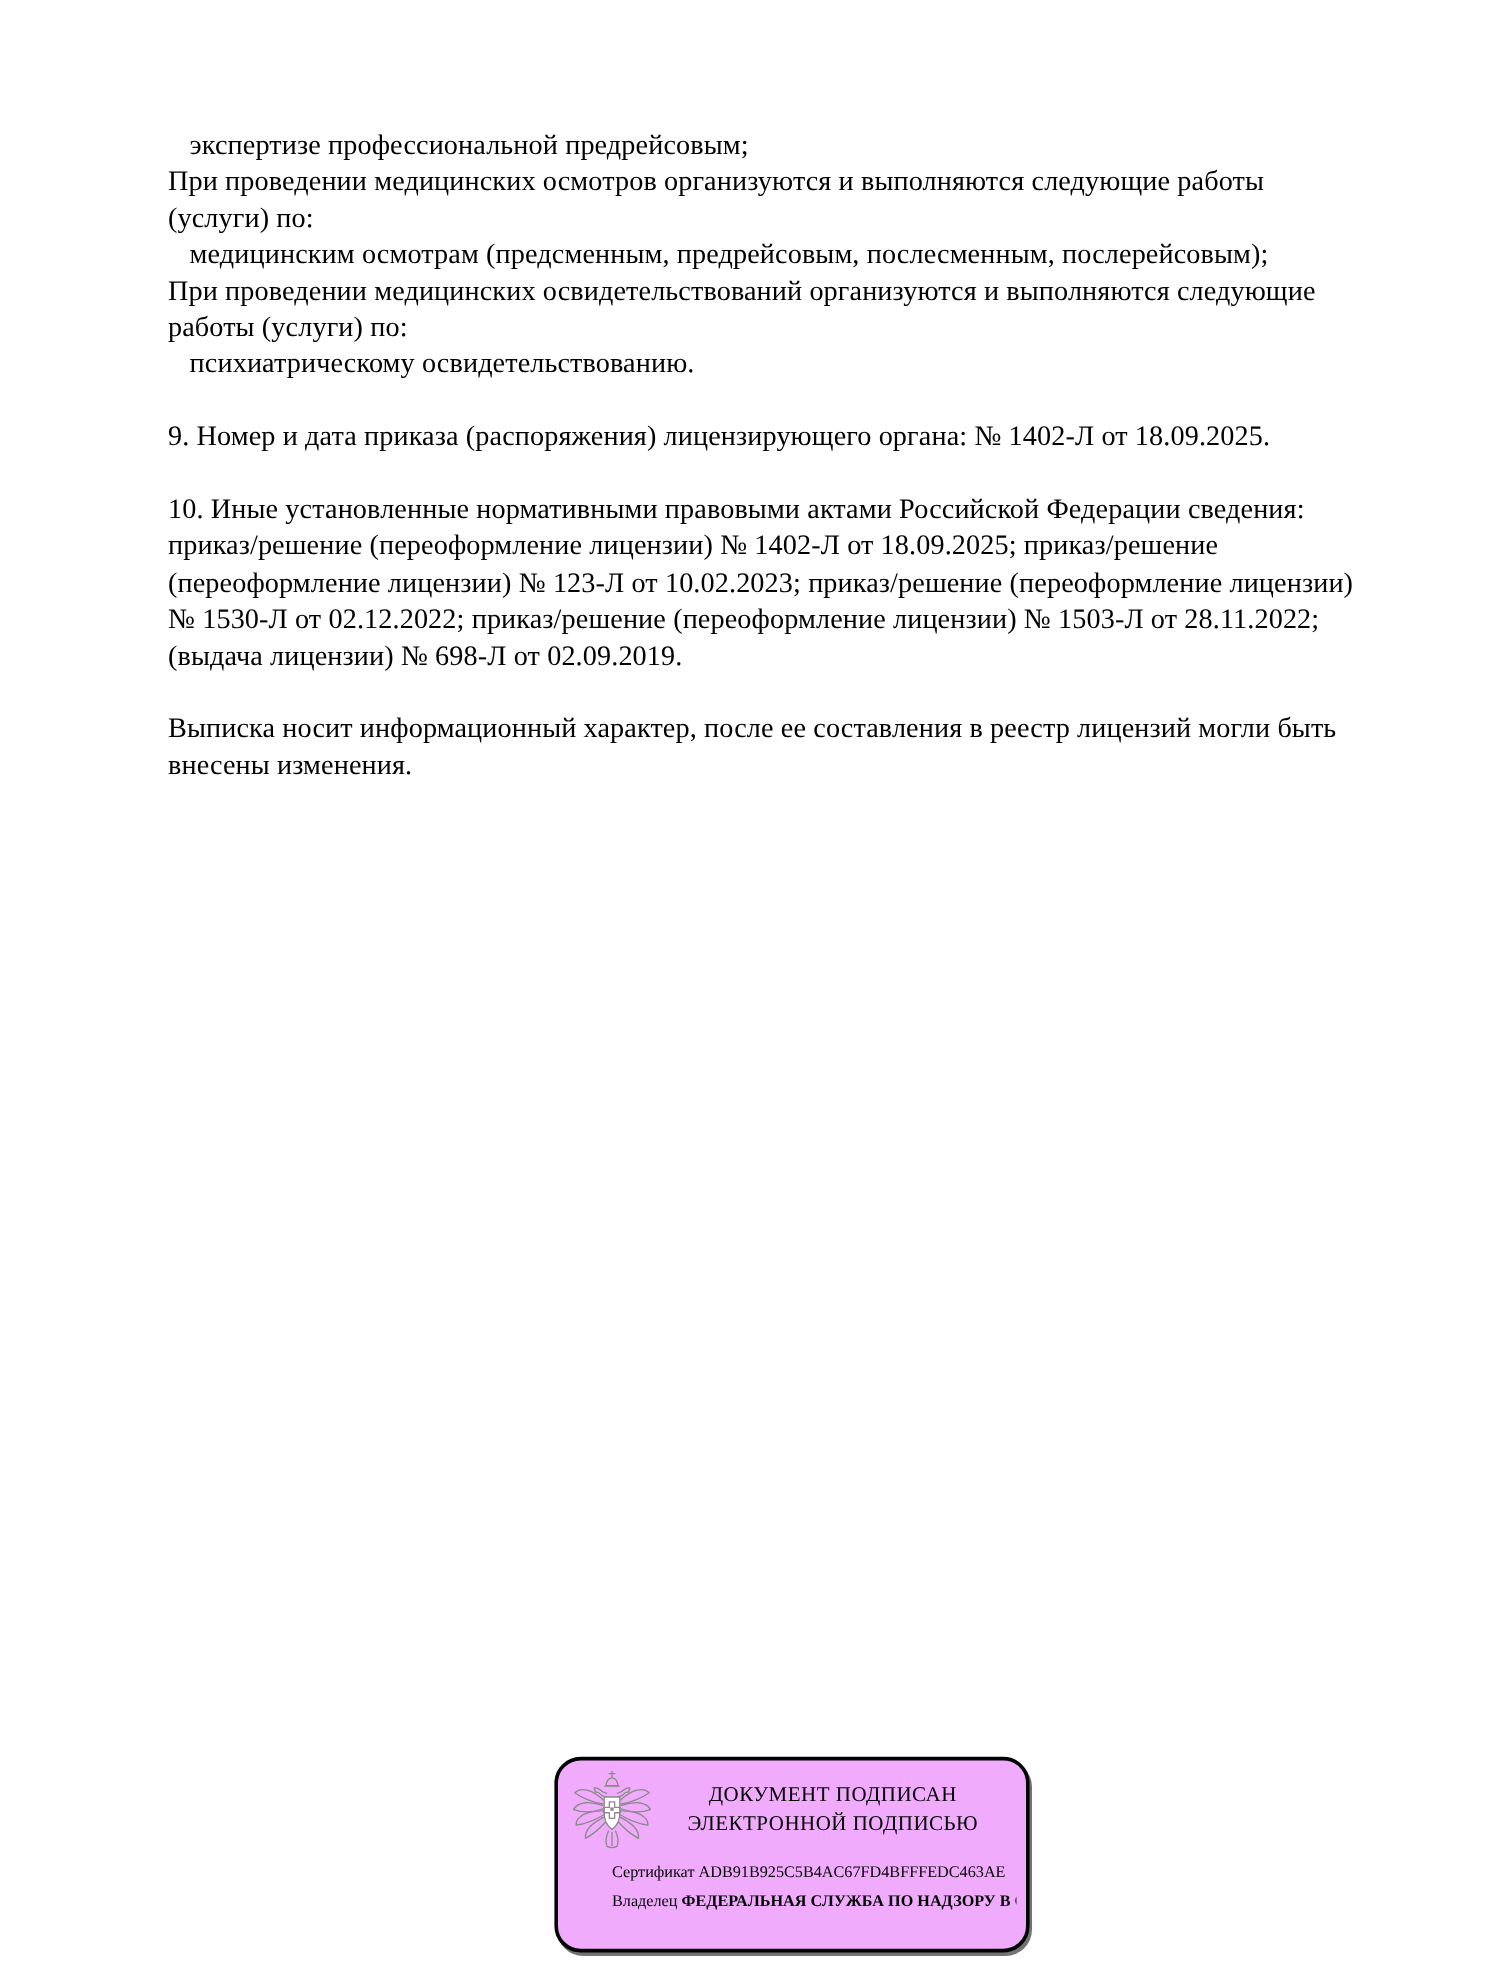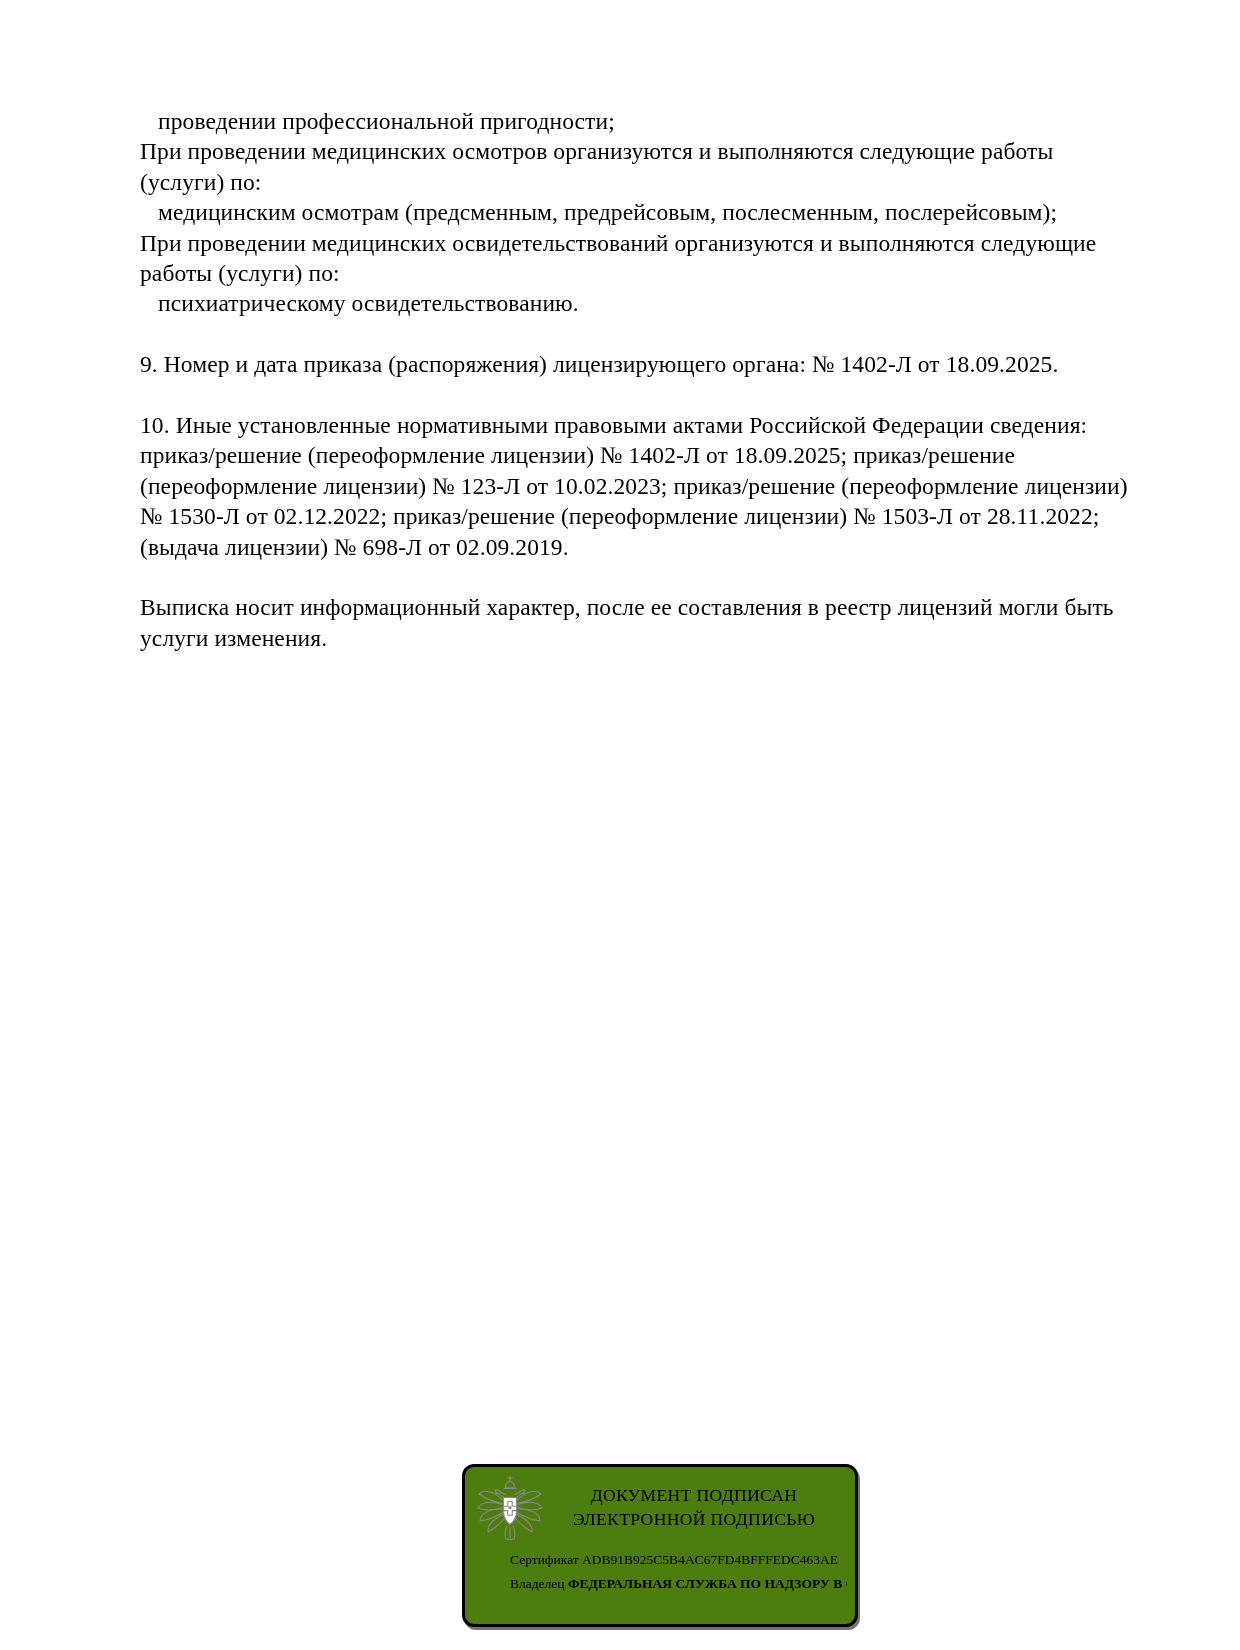--- a/index.html
+++ b/index.html
@@ -29,22 +29,22 @@
 
   
   .stamp {
     position: absolute;
     left: 462px;
     top: 1464px;
     width: 396px;
     height: 163px;
     box-sizing: border-box;
     border: 3px solid #000000;
-    border-radius: 12px;
-    background: #4d7c0f;
+    border-radius: 22px;
+    background: #f0abfc;
     overflow: hidden;
     box-shadow: 2px 3px 0 rgba(0,0,0,0.55);
   }
   .stamp-top {
     display: flex;
     align-items: flex-start;
     padding: 8px 10px 0 12px;
   }
   .emblem {
     flex: 0 0 auto;
@@ -70,41 +70,41 @@
     white-space: nowrap;
     overflow: hidden;
   }
   .owner-value { font-weight: bold; }
 </style>
 </head>
 <body>
 
 <div class="text-block">
     <div class="paragraph">
-      <div class="line indent">проведении профессиональной пригодности;</div>
+      <div class="line indent">экспертизе профессиональной предрейсовым;</div>
       <div class="line">При проведении медицинских осмотров организуются и выполняются следующие работы</div>
       <div class="line">(услуги) по:</div>
       <div class="line indent">медицинским осмотрам (предсменным, предрейсовым, послесменным, послерейсовым);</div>
       <div class="line">При проведении медицинских освидетельствований организуются и выполняются следующие</div>
       <div class="line">работы (услуги) по:</div>
       <div class="line indent">психиатрическому освидетельствованию.</div>
     </div>
     <div class="paragraph">
       <div class="line">9. Номер и дата приказа (распоряжения) лицензирующего органа: № 1402-Л от 18.09.2025.</div>
     </div>
     <div class="paragraph">
       <div class="line">10. Иные установленные нормативными правовыми актами Российской Федерации сведения:</div>
       <div class="line">приказ/решение (переоформление лицензии) № 1402-Л от 18.09.2025; приказ/решение</div>
       <div class="line">(переоформление лицензии) № 123-Л от 10.02.2023; приказ/решение (переоформление лицензии)</div>
       <div class="line">№ 1530-Л от 02.12.2022; приказ/решение (переоформление лицензии) № 1503-Л от 28.11.2022;</div>
       <div class="line">(выдача лицензии) № 698-Л от 02.09.2019.</div>
     </div>
     <div class="paragraph">
       <div class="line">Выписка носит информационный характер, после ее составления в реестр лицензий могли быть</div>
-      <div class="line">услуги изменения.</div>
+      <div class="line">внесены изменения.</div>
     </div>
   </div>
 
 <div class="stamp">
   <div class="stamp-top">
     <div class="emblem">
       <svg viewBox="0 0 66 66" width="66" height="66" aria-hidden="true">
         <g stroke="#8a8a8a" fill="none" stroke-width="1.1" stroke-linejoin="round" stroke-linecap="round">
 
           <path d="M33 1 v5 M30.5 3 h5"></path>

